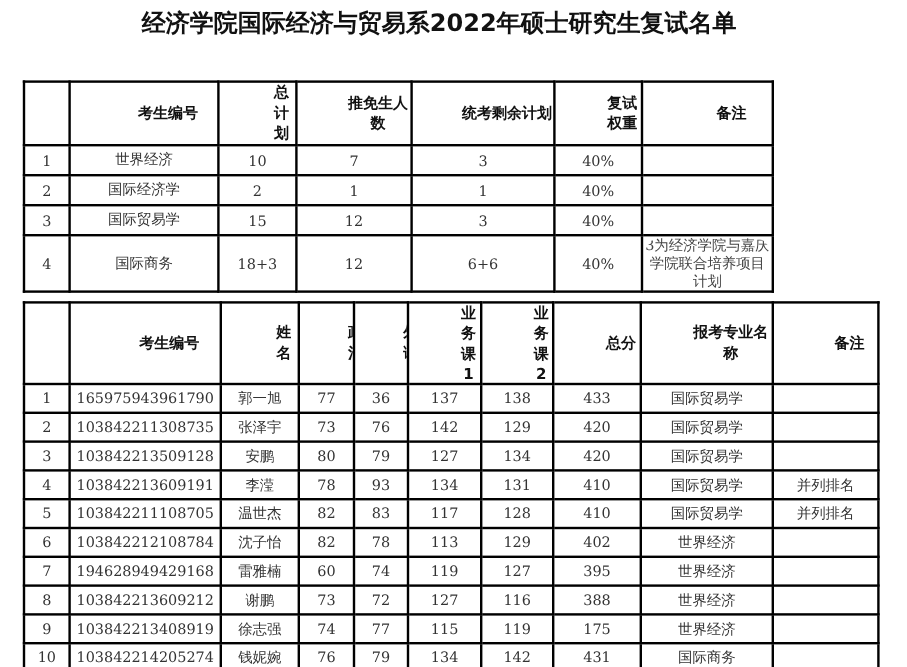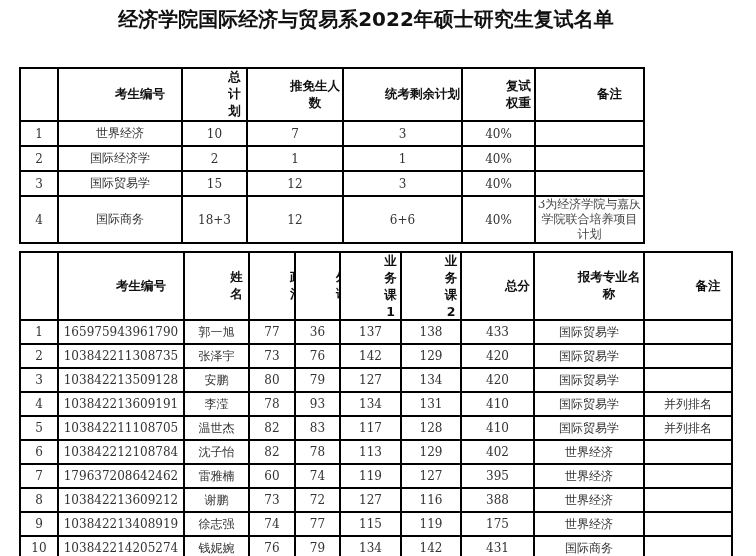--- a/index.html
+++ b/index.html
@@ -182,21 +182,21 @@
     <td>82</td>
     <td>78</td>
     <td>113</td>
     <td>129</td>
     <td>402</td>
     <td>世界经济</td>
     <td></td>
   </tr>
       <tr>
     <td>7</td>
-    <td>179637208642462</td>
+    <td>194628949429168</td>
     <td>雷雅楠</td>
     <td>60</td>
     <td>74</td>
     <td>119</td>
     <td>127</td>
     <td>395</td>
     <td>世界经济</td>
     <td></td>
   </tr>
       <tr>

